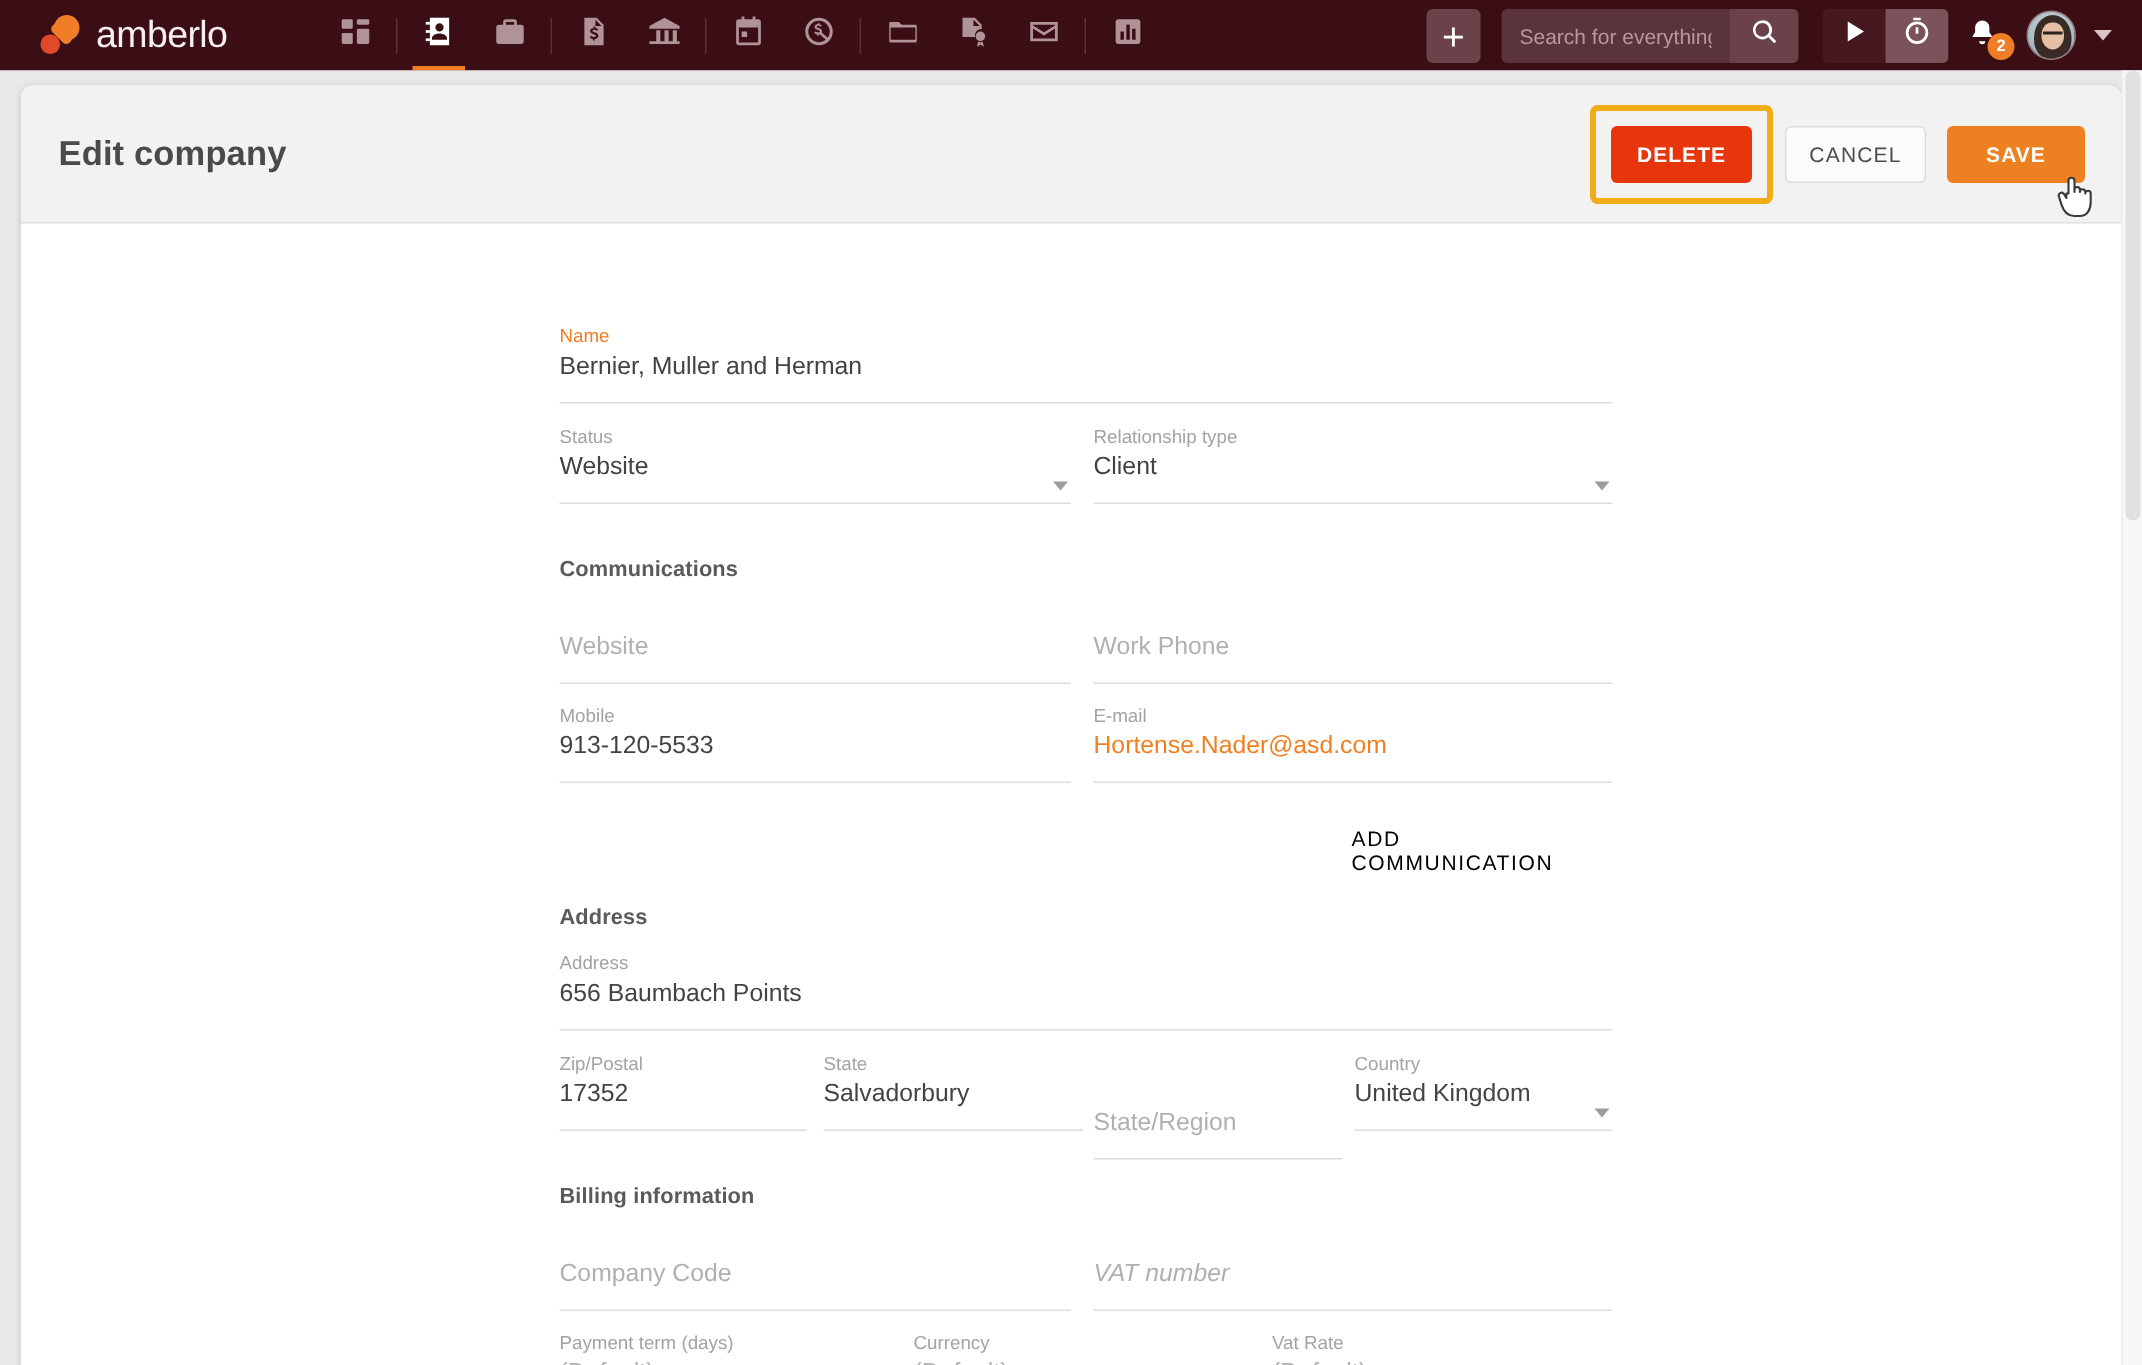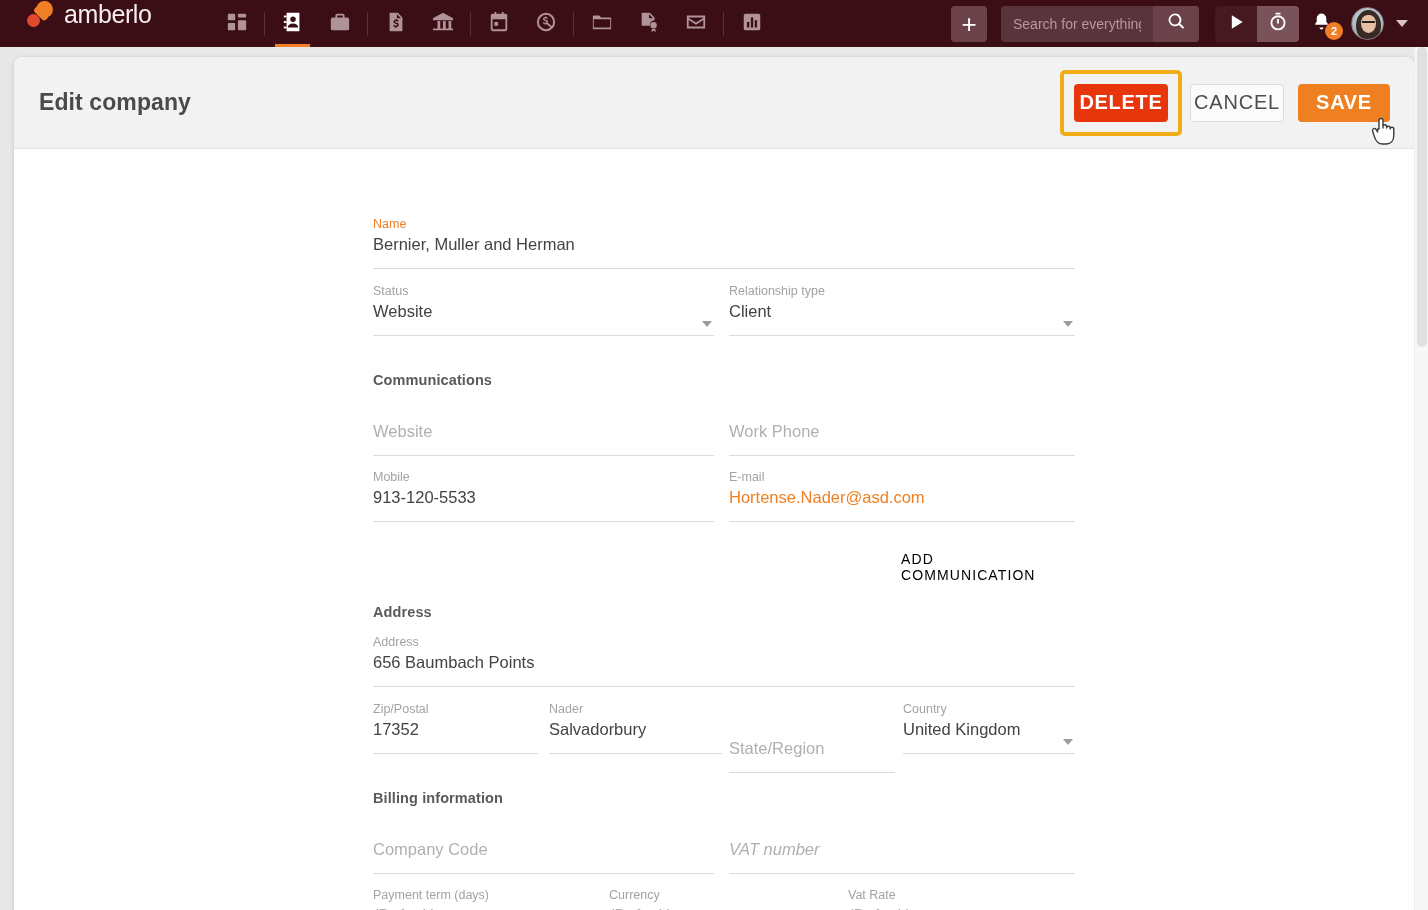--- a/index.html
+++ b/index.html
@@ -11,21 +11,21 @@
   }
 
   
   .topnav {
     position: absolute; top: 0; left: 0;
     width: 1428px; height: 47px;
     background: #3b0d15;
     display: flex; align-items: center;
   }
   .logo-wrap {
-    display: flex; 
+    display: flex; align-items: center;
     margin-left: 27px; width: 158px; height: 47px;
   }
   .logo-mark { width: 30px; height: 30px; position: relative; }
   .logo-mark .d1 {
     position: absolute; width: 17px; height: 17px; border-radius: 50%;
     background: #f07e26; left: 9px; top: 1px;
   }
   .logo-mark .d2 {
     position: absolute; width: 13px; height: 13px; border-radius: 50%;
     background: #e0492a; left: 0px; top: 14px;
@@ -136,21 +136,21 @@
     display: flex; align-items: center;
   }
   .card-title {
     margin-left: 25px; font-size: 23px; color: #4a4a4a; font-weight: bold;
     letter-spacing: 0.1px;
   }
   .hdr-actions {
     margin-left: auto; display: flex; align-items: center; padding-right: 24px;
   }
   .btn {
-    height: 38px; border-radius: 4px; font-size: 20px; font-weight: bold;
+    height: 38px; border-radius: 4px; font-size: 14px; font-weight: bold;
     letter-spacing: 0.7px; display: flex; align-items: center;
     justify-content: center; cursor: pointer; border: none;
     font-family: "Liberation Sans", sans-serif;
   }
   .btn-delete { background: #e8360c; color: #fff; width: 94px; }
   .btn-cancel {
     background: #fbfbfb; color: #4d4d4d; width: 94px;
     border: 1px solid #dcdcdc; font-weight: normal; letter-spacing: 0.8px;
   }
   .btn-save { background: #ef8022; color: #fff; width: 92px; }
@@ -442,21 +442,21 @@
         <div class="fvalue">656 Baumbach Points</div>
         <div class="uline"></div>
       </div>
 
       <div class="field" style="left:9px; top:535px; width:165px;">
         <div class="flabel">Zip/Postal</div>
         <div class="fvalue">17352</div>
         <div class="uline"></div>
       </div>
       <div class="field" style="left:185px; top:535px; width:173px;">
-        <div class="flabel">Nader</div>
+        <div class="flabel">State</div>
         <div class="fvalue">Salvadorbury</div>
         <div class="uline"></div>
       </div>
       <div class="field" style="left:365px; top:554px; width:166px;">
         <div class="flabel">&nbsp;</div>
         <div class="fvalue ph">State/Region</div>
         <div class="uline"></div>
       </div>
       <div class="field" style="left:539px; top:535px; width:172px;">
         <div class="flabel">Country</div>

